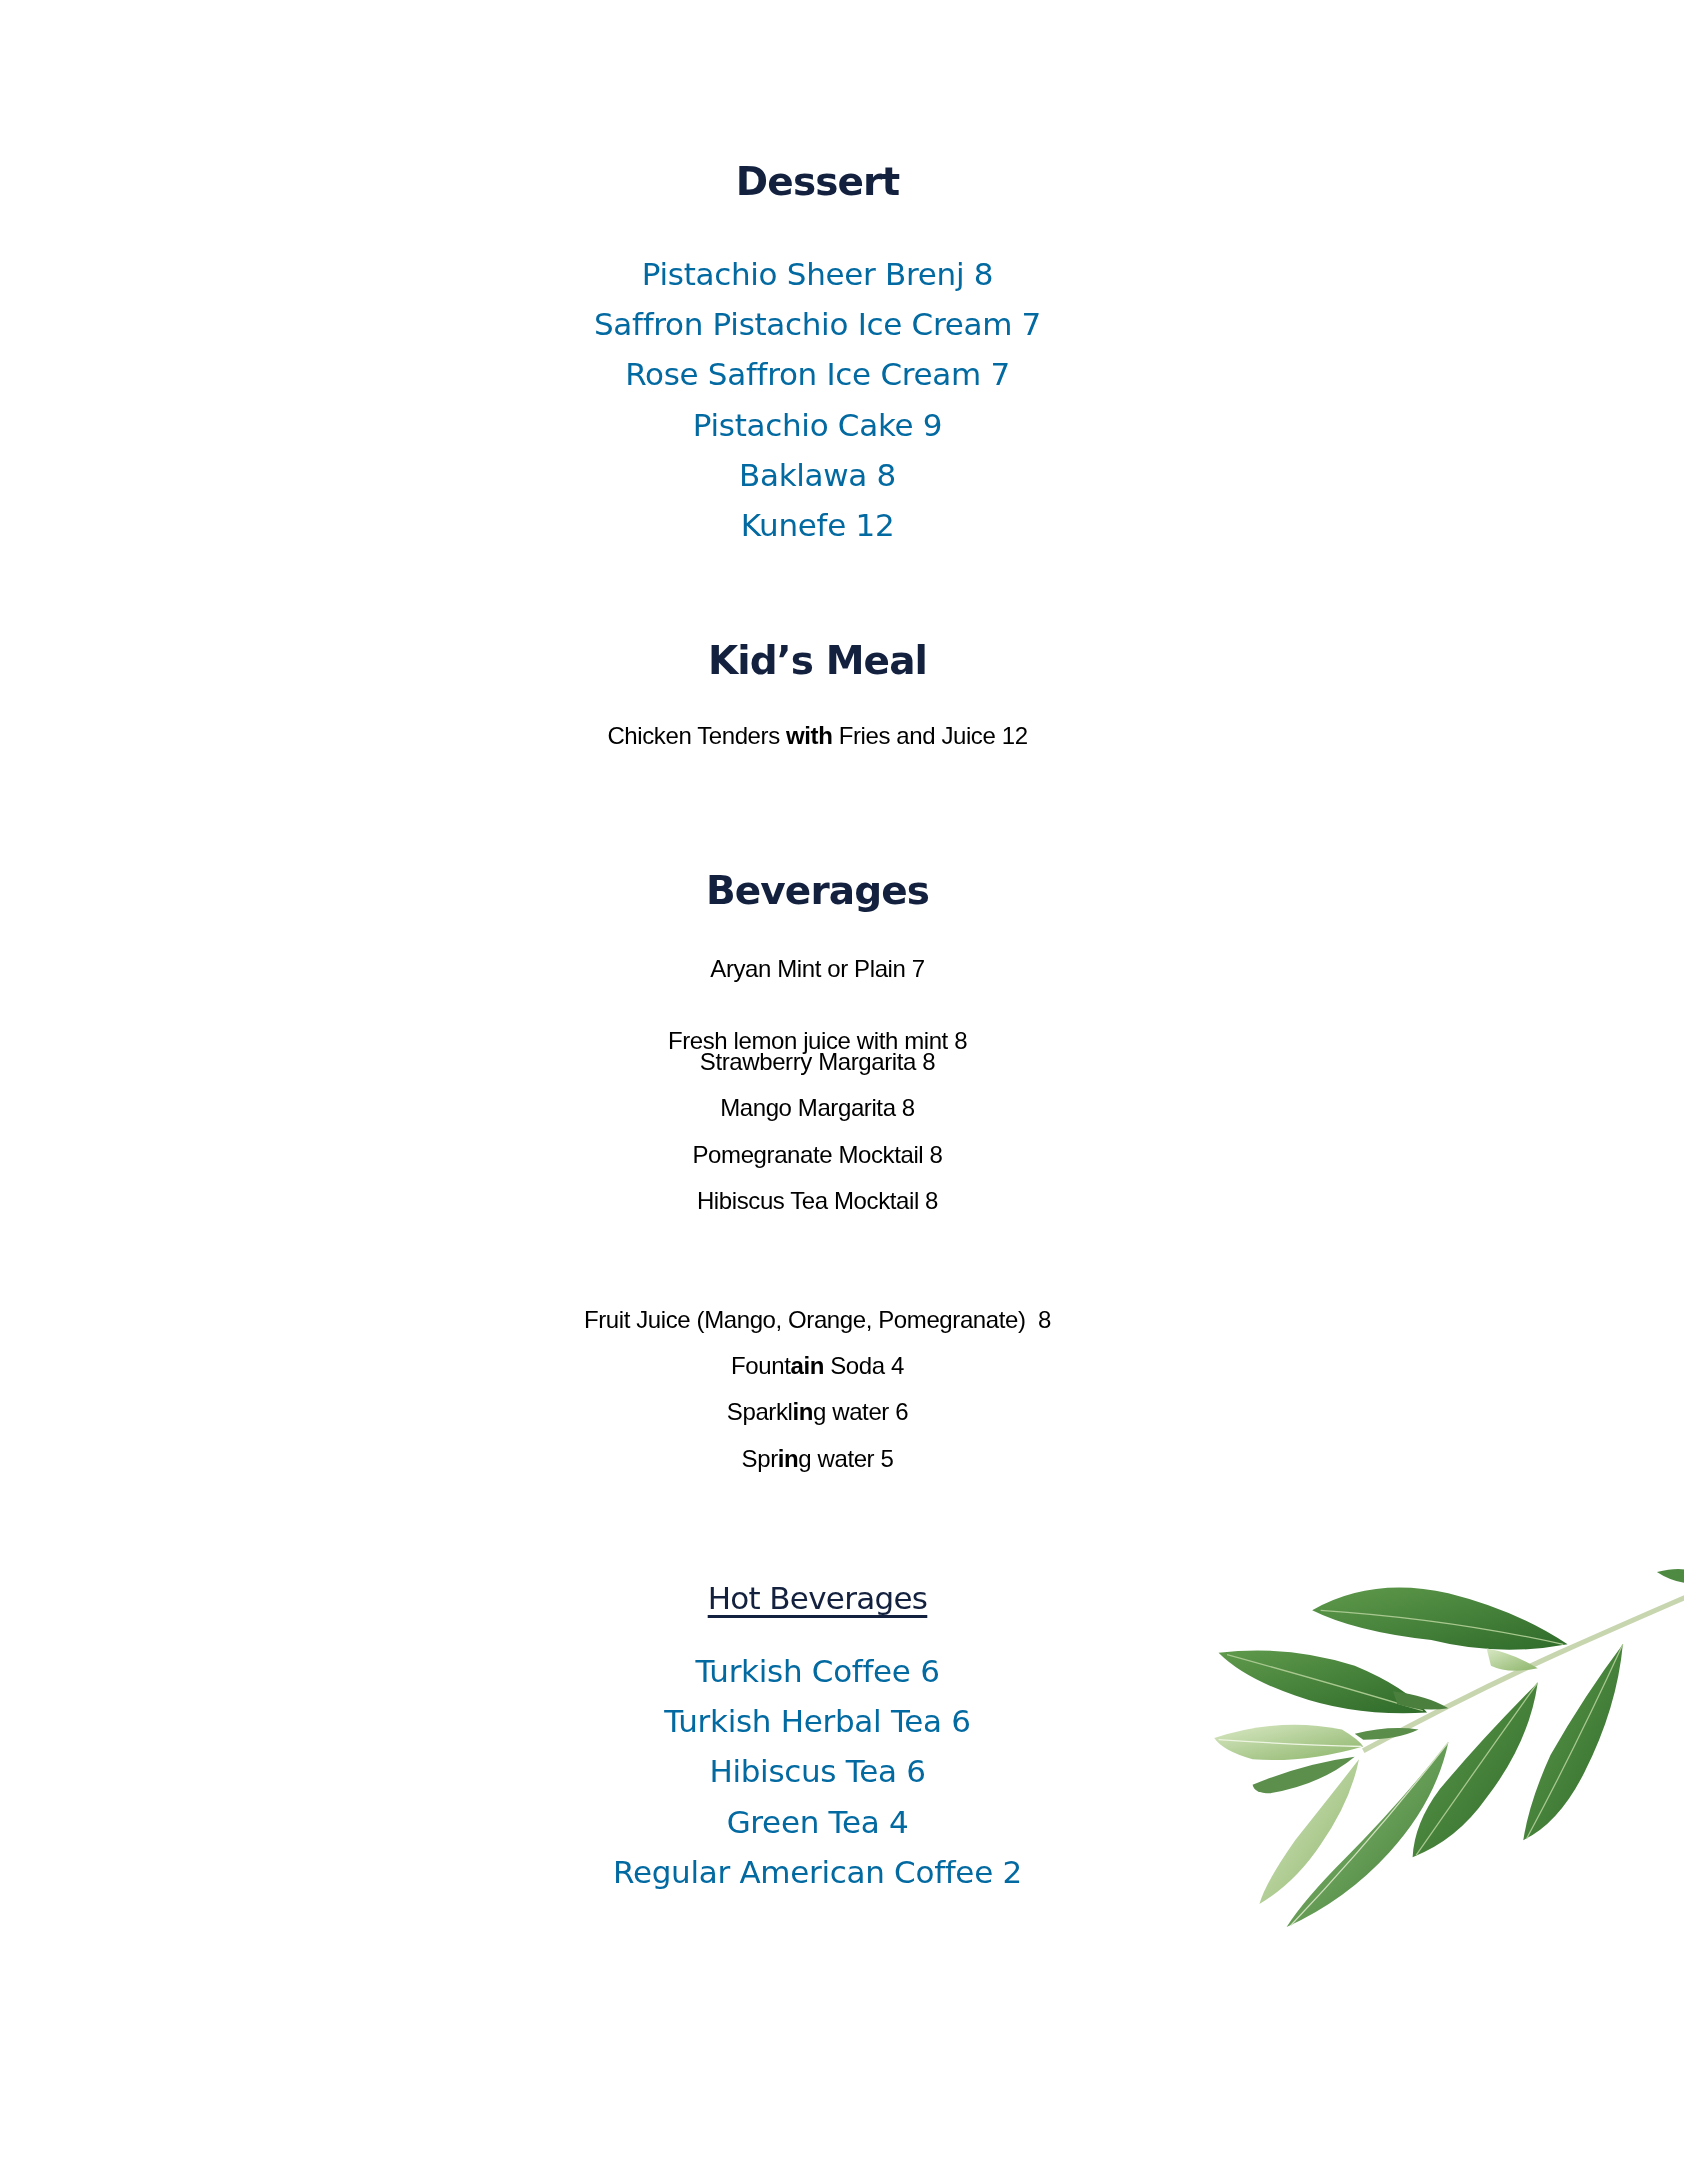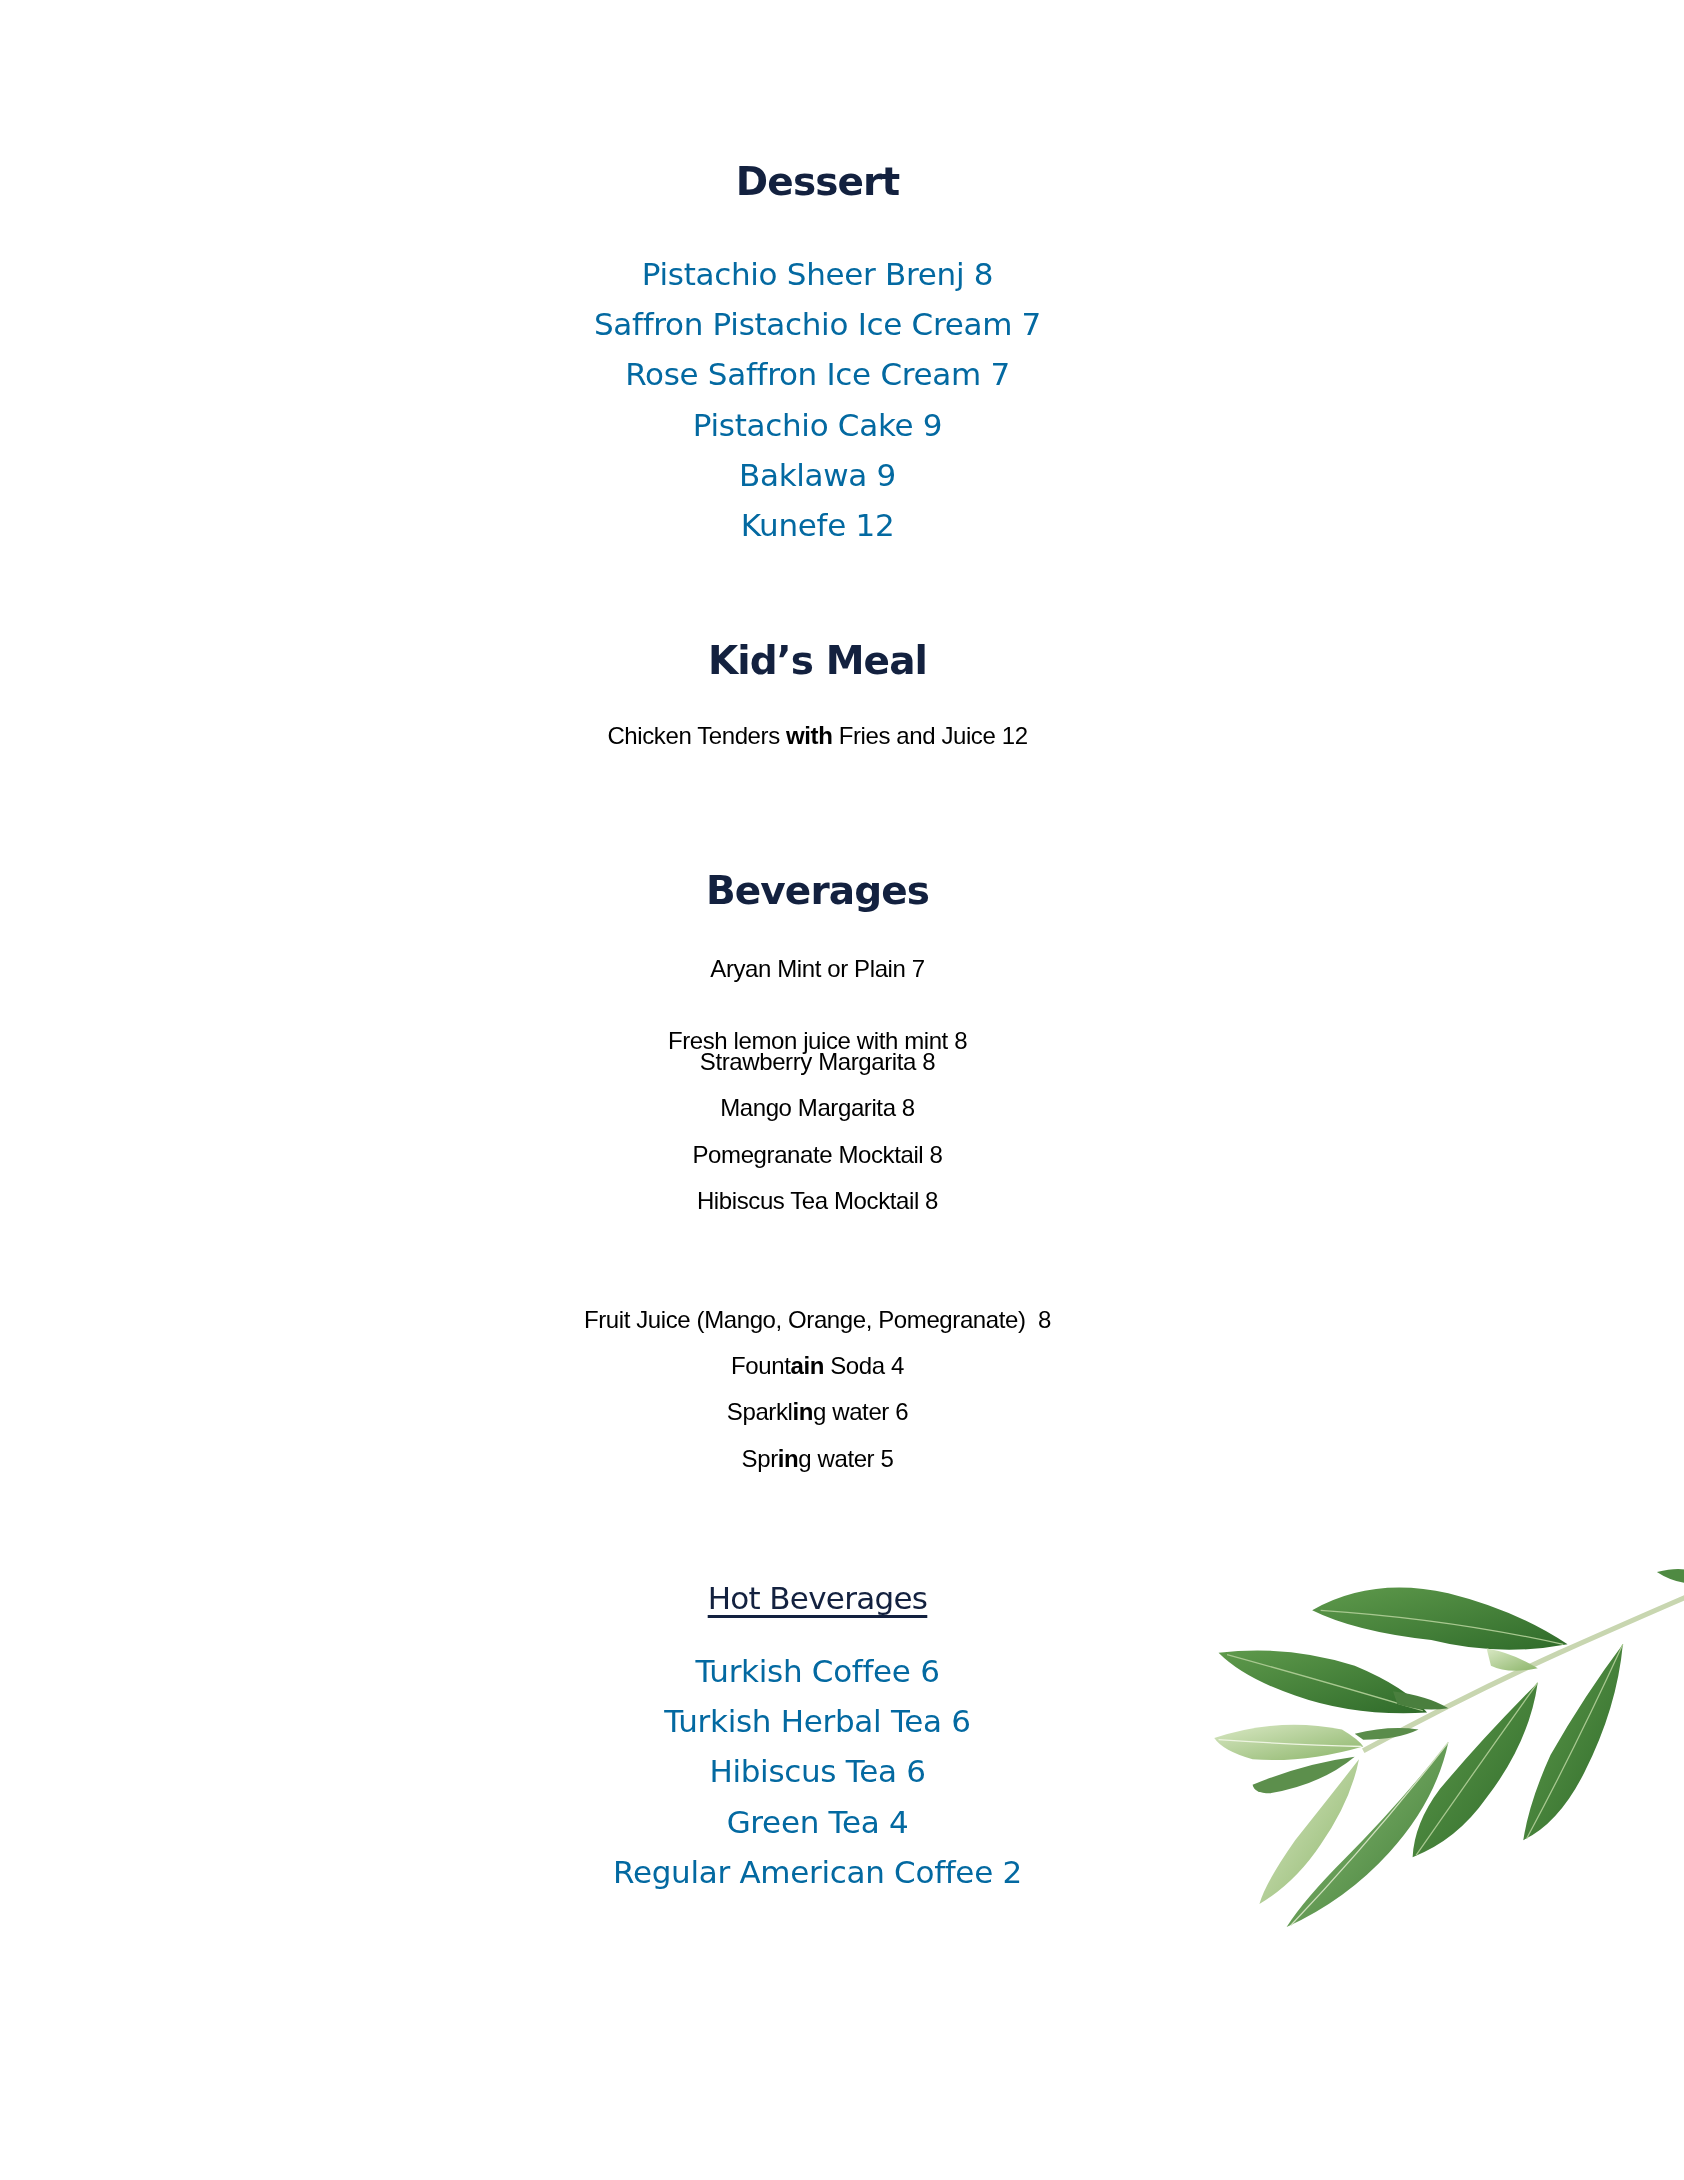--- a/index.html
+++ b/index.html
@@ -31,21 +31,21 @@
   }
 </style>
 </head>
 <body>
 
 <div class="line heading" style="top:162px">Dessert</div>
 <div class="line navy-item" style="top:259px">Pistachio Sheer Brenj 8</div>
 <div class="line navy-item" style="top:309px">Saffron Pistachio Ice Cream 7</div>
 <div class="line navy-item" style="top:359px">Rose Saffron Ice Cream 7</div>
 <div class="line navy-item" style="top:410px">Pistachio Cake 9</div>
-<div class="line navy-item" style="top:460px">Baklawa 9</div>
+<div class="line navy-item" style="top:460px">Baklawa 8</div>
 <div class="line navy-item" style="top:510px">Kunefe 12</div>
 
 <div class="line heading" style="top:641px">Kid’s Meal</div>
 <div class="line black-item" style="top:724px"><span>Chicken Tenders </span><b>with</b><span> Fries and Juice 12</span></div>
 
 <div class="line heading" style="top:871px">Beverages</div>
 <div class="line black-item" style="top:957px">Aryan Mint or Plain 7</div>
 <div class="line black-item" style="top:1029px">Fresh lemon juice with mint 8</div>
 <div class="line black-item" style="top:1050px">Strawberry Margarita 8</div>
 <div class="line black-item" style="top:1096px">Mango Margarita 8</div>

